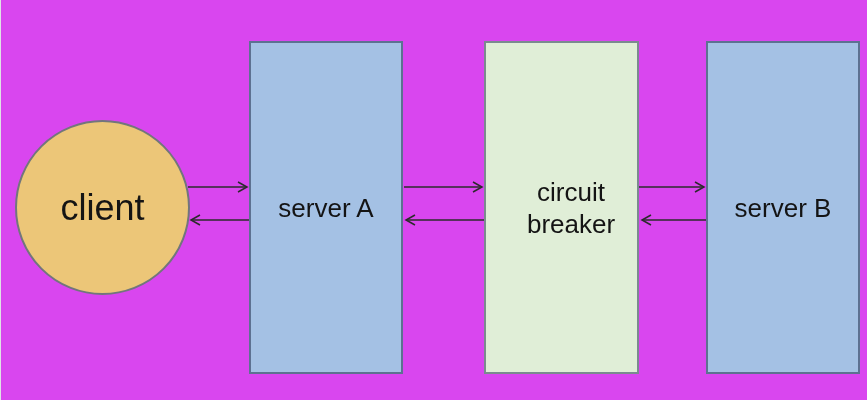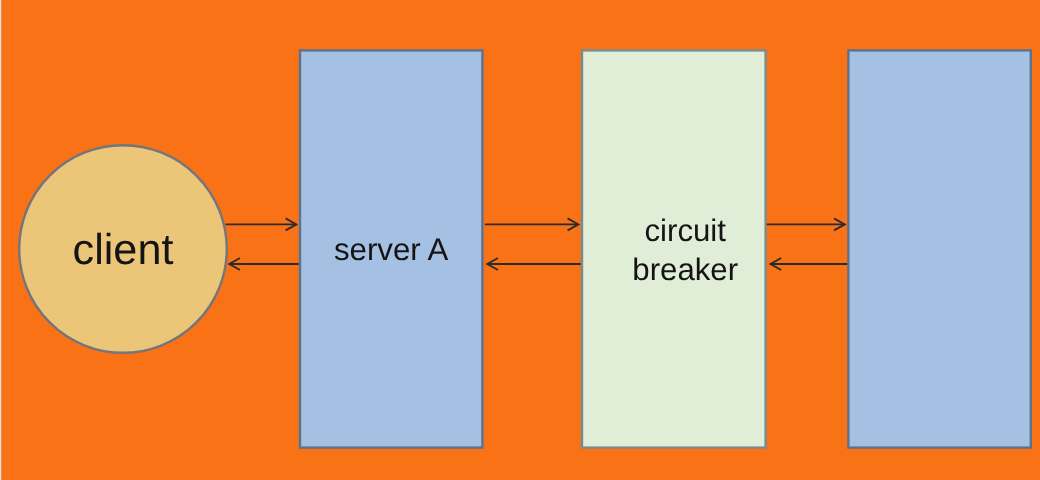--- a/index.html
+++ b/index.html
@@ -5,21 +5,21 @@
   html, body {
     margin: 0;
     padding: 0;
     background: #ffffff;
     font-family: "Liberation Sans", "DejaVu Sans", sans-serif;
   }
   .canvas {
     position: relative;
     width: 867px;
     height: 400px;
-    background: #f97316;
+    background: #d946ef;
     overflow: hidden;
   }
   .screen-edge {
     position: absolute;
     left: 0;
     top: 0;
     width: 1px;
     height: 400px;
     background: #dfe2e6;
   }
@@ -115,14 +115,17 @@
   </div>
 
   <div class="label label-box label-server-a">
     <span>server A</span>
   </div>
 
   <div class="label label-box label-circuit-breaker">
     <span>circuit breaker</span>
   </div>
 
+  <div class="label label-box label-server-b">
+    <span>server B</span>
+  </div>
 
 </div>
 
 </body></html>

